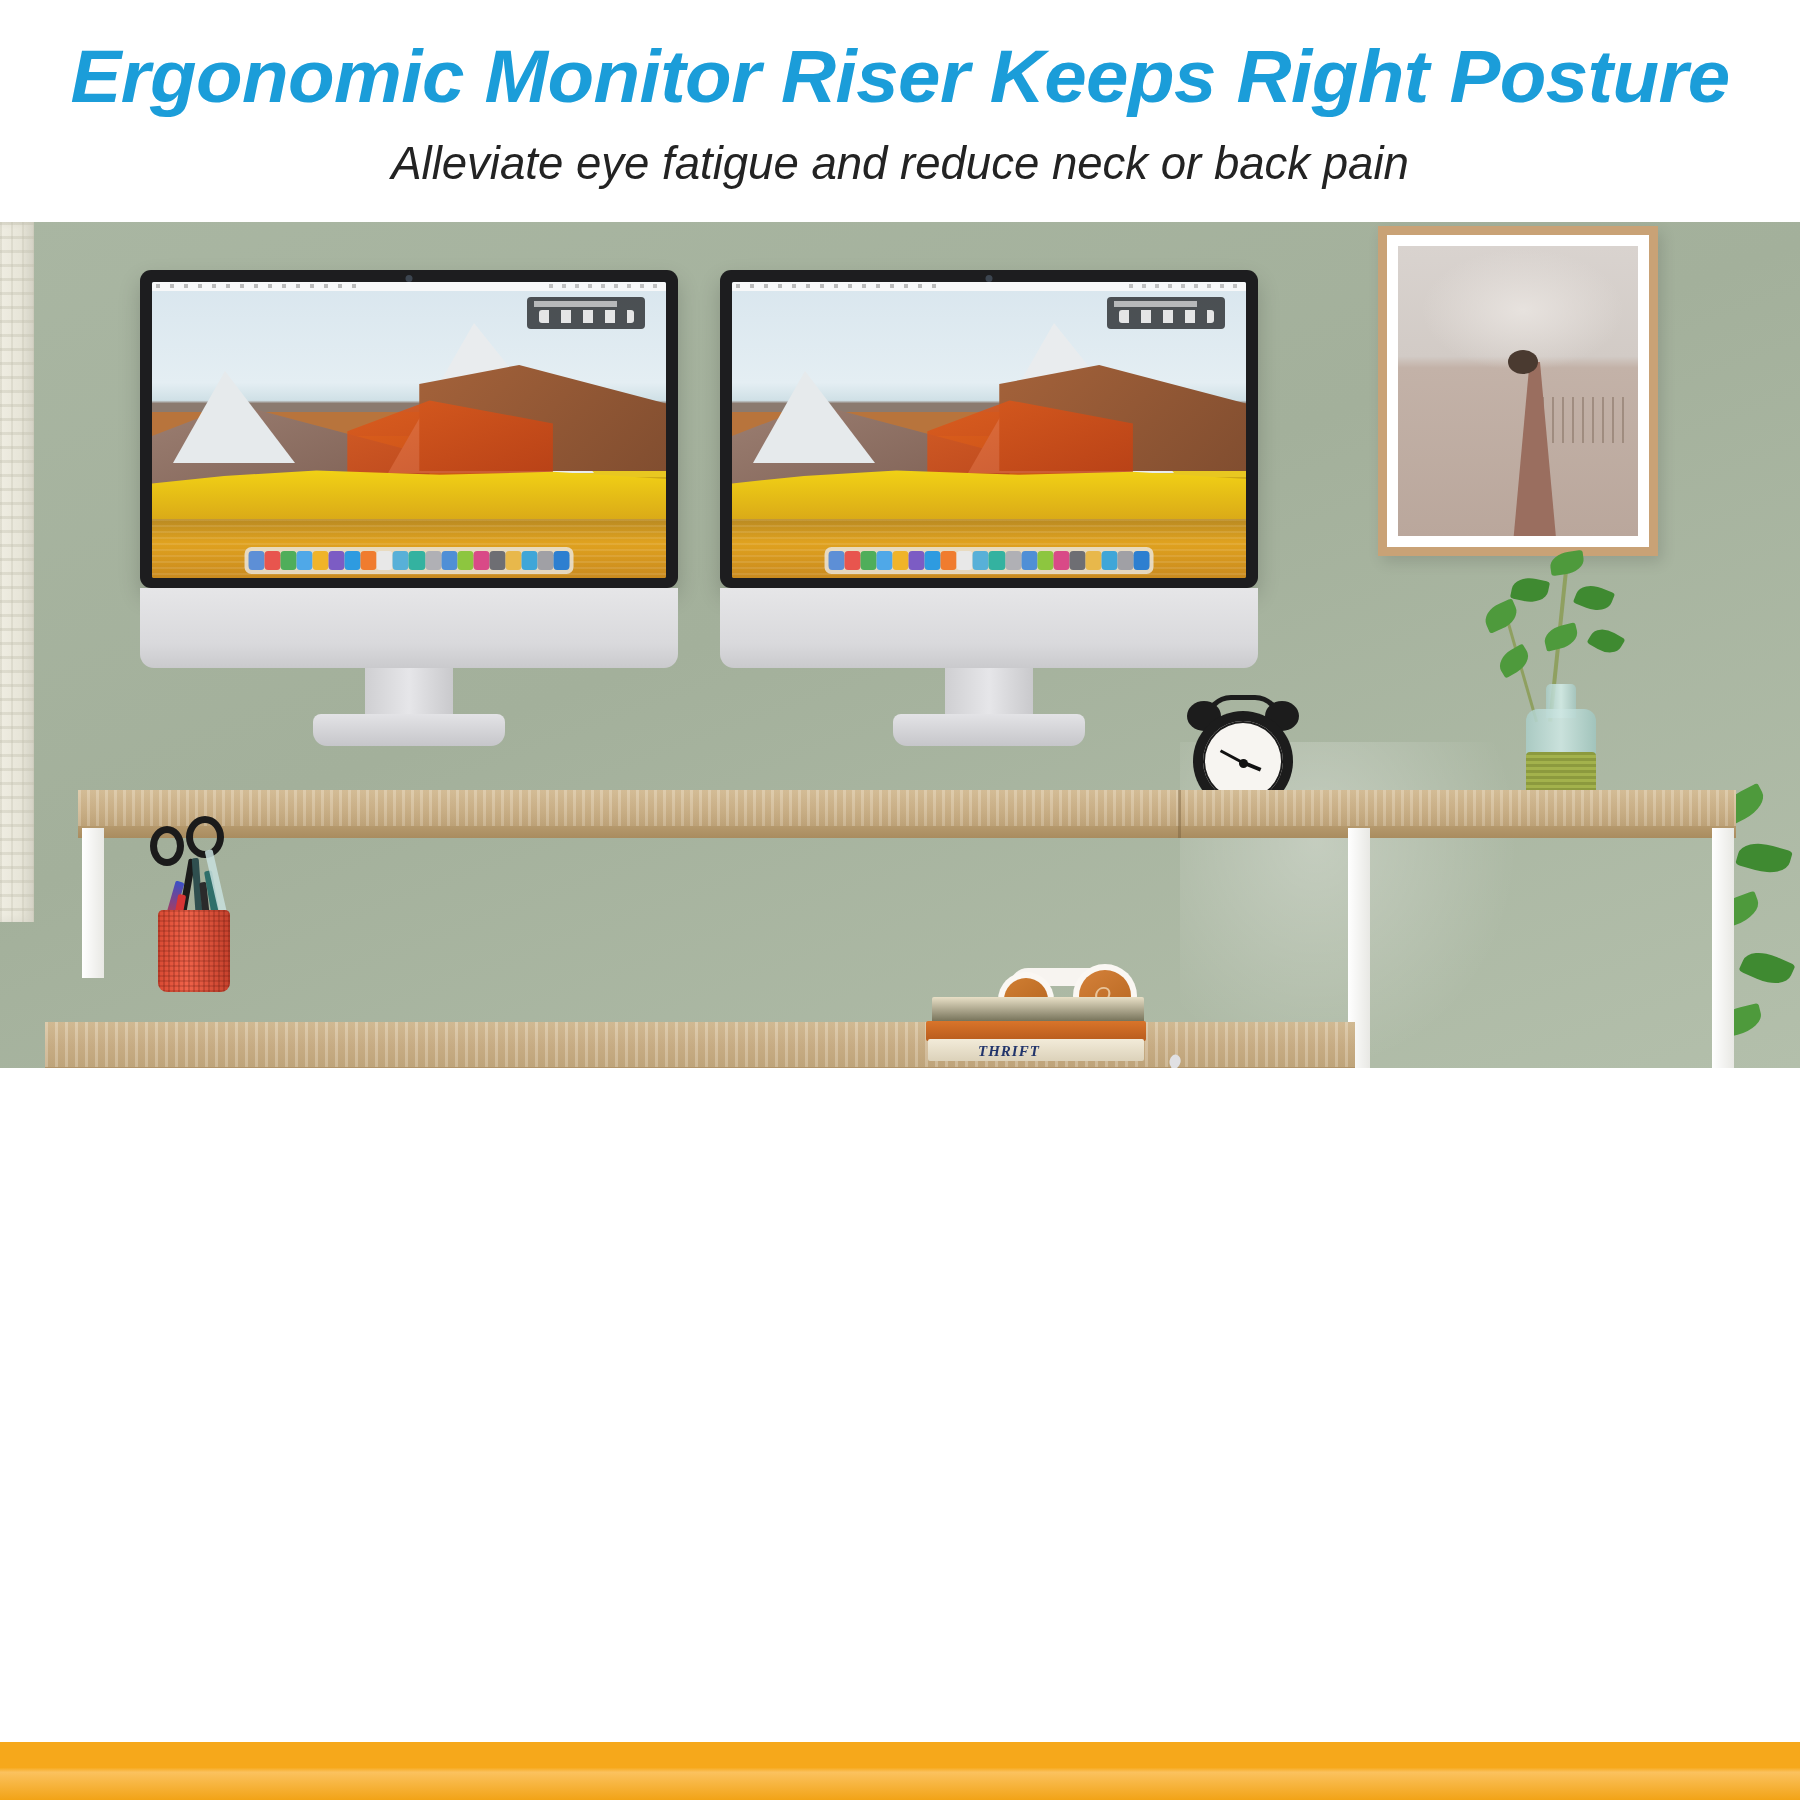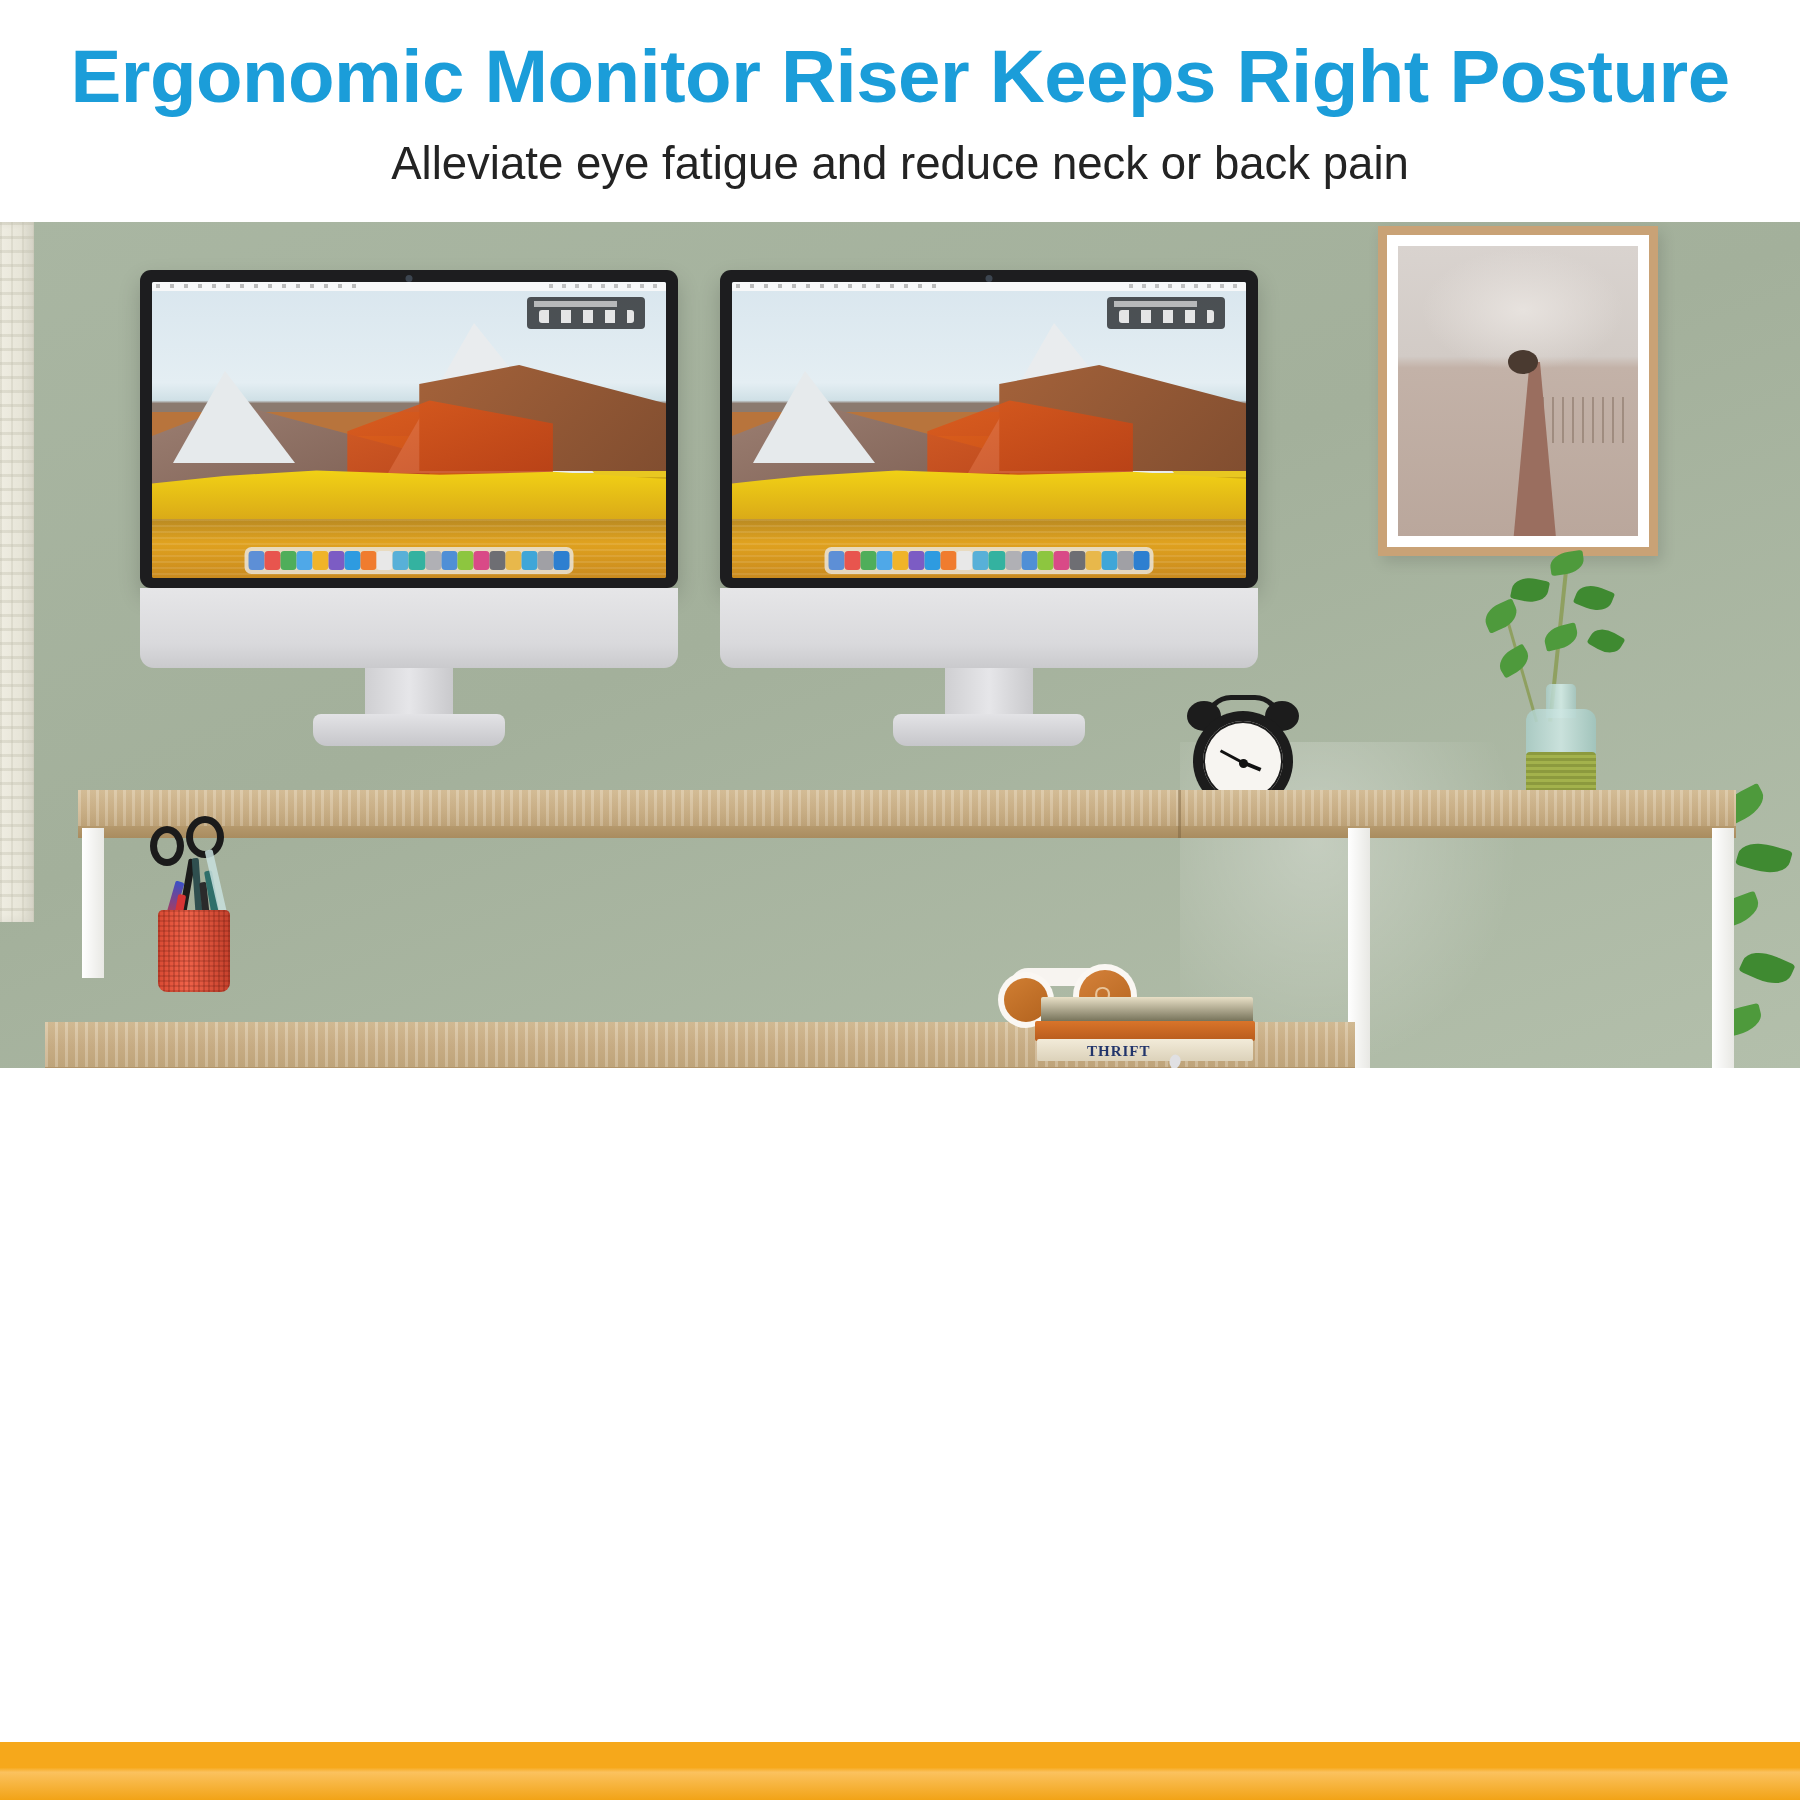--- a/index.html
+++ b/index.html
@@ -1,19 +1,19 @@
 <!DOCTYPE html>
 <html><head>
 <meta charset="utf-8">
 <style>
   * { margin:0; padding:0; box-sizing:border-box; }
   html,body { width:1800px; height:1800px; background:#ffffff; overflow:hidden;
               font-family:"Liberation Sans", sans-serif; }
 
-  #page { position:relative; width:1800px; height:1800px; background:#14532d; }
+  #page { position:relative; width:1800px; height:1800px; background:#14532d;font-style:italic; }
 
   
   .header { position:absolute; left:0; top:0; width:1800px; height:222px; background:#fff; }
   .headline {
     position:absolute; left:0; top:40px; width:1800px; text-align:center;
     font-size:74px; font-weight:bold; letter-spacing:-0.5px;
     color:#1B9DD9; white-space:nowrap; line-height:1;
     transform:scaleX(1.03); transform-origin:center;
   }
   .subhead {
@@ -174,21 +174,21 @@
   .cup { position:absolute; left:158px; top:688px; width:72px; height:82px;
      background:linear-gradient(90deg,#D94A33,#F0634A 40%,#C6412C);
      border-radius:5px 5px 9px 9px; }
   .cup:after{content:"";position:absolute;inset:0;border-radius:5px 5px 9px 9px;
      background:repeating-linear-gradient(90deg, rgba(90,20,10,.22) 0 2px, transparent 2px 5px),
                 repeating-linear-gradient(180deg, rgba(90,20,10,.18) 0 2px, transparent 2px 5px);}
   .tool { position:absolute; transform-origin:bottom center; border-radius:2px; }
   .scissor-ring{position:absolute;border:7px solid #1B1B1B;border-radius:50%;}
 
   
-  .books { position:absolute; left:1035px; top:775px; width:220px; height:62px; }
+  .books { position:absolute; left:926px; top:775px; width:220px; height:62px; }
   .book1 { position:absolute; left:6px; top:0;   width:212px; height:26px;
      background:linear-gradient(180deg,#E8DFC6,#6E6B52); border-radius:2px;}
   .book2 { position:absolute; left:0;  top:24px; width:220px; height:20px;
      background:linear-gradient(180deg,#D9742A,#B85C1D); border-radius:2px;}
   .book3 { position:absolute; left:2px;top:42px; width:216px; height:22px;
      background:linear-gradient(180deg,#F2EBD9,#DCD2BA); border-radius:2px;}
   .book-title { position:absolute; left:52px; top:46px; font-size:15px; letter-spacing:1px;
      color:#22356B; font-family:"Liberation Serif", serif; font-weight:700;}
   .hp-band { position:absolute; left:1010px; top:746px; width:120px; height:18px;
      background:#F7F4F0; border-radius:30px 30px 0 0; }

